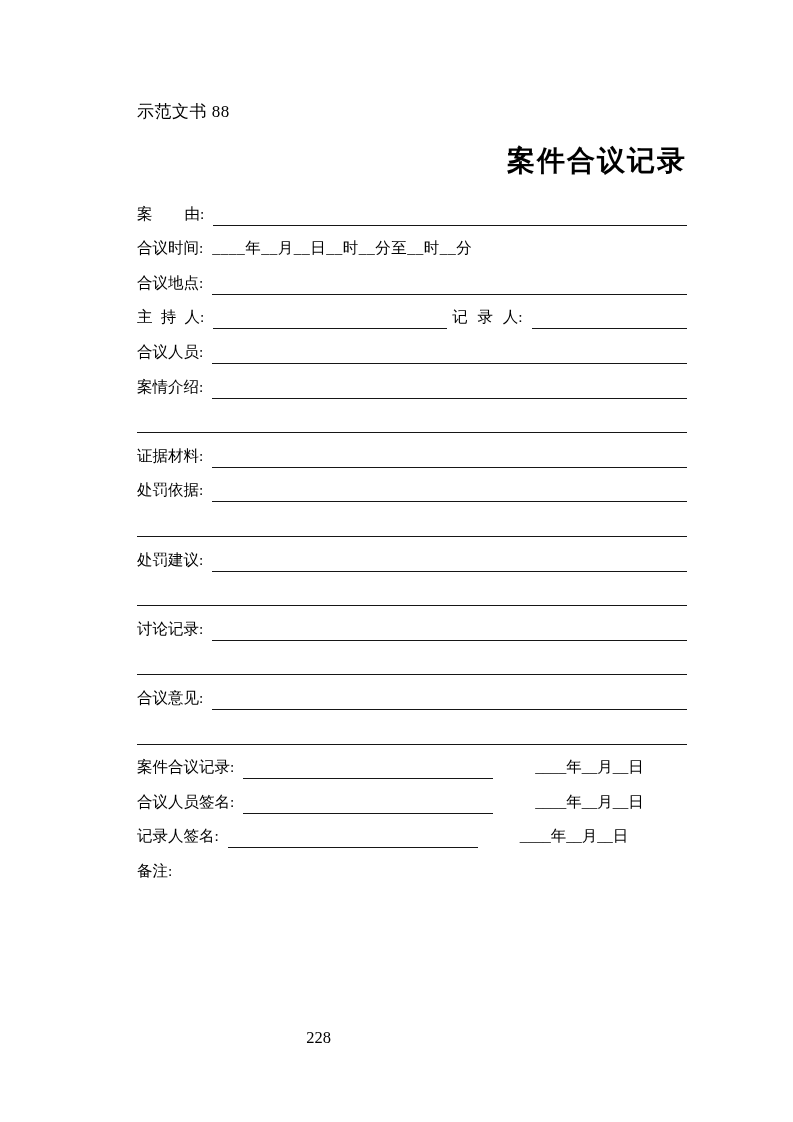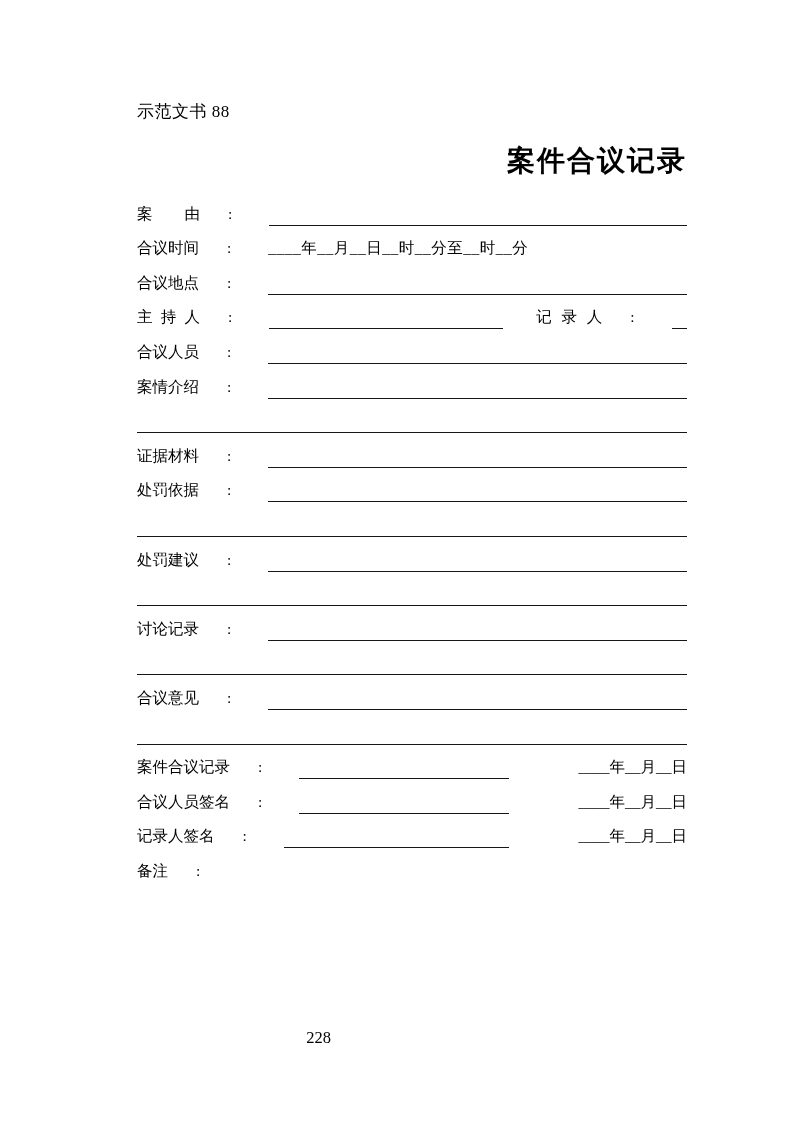--- a/index.html
+++ b/index.html
@@ -30,21 +30,20 @@
     text-align: right;
     letter-spacing: 2px;
   }
   .form { margin-top: 12px; }
   .row {
     display: flex;
     align-items: flex-end;
     height: 34.6px;
     font-size: 15.5px;
     line-height: 20px;
-    gap: 28px;
   }
   .lbl { white-space: pre; padding-bottom: 2px; }
   .lbl.j {
     display: inline-block;
     width: 63px;
     text-align: justify;
     text-align-last: justify;
   }
   .lbl.j2 { width: 66px; margin-left: 5px; }
   .colon { padding-bottom: 2px; margin-right: 9px; }

